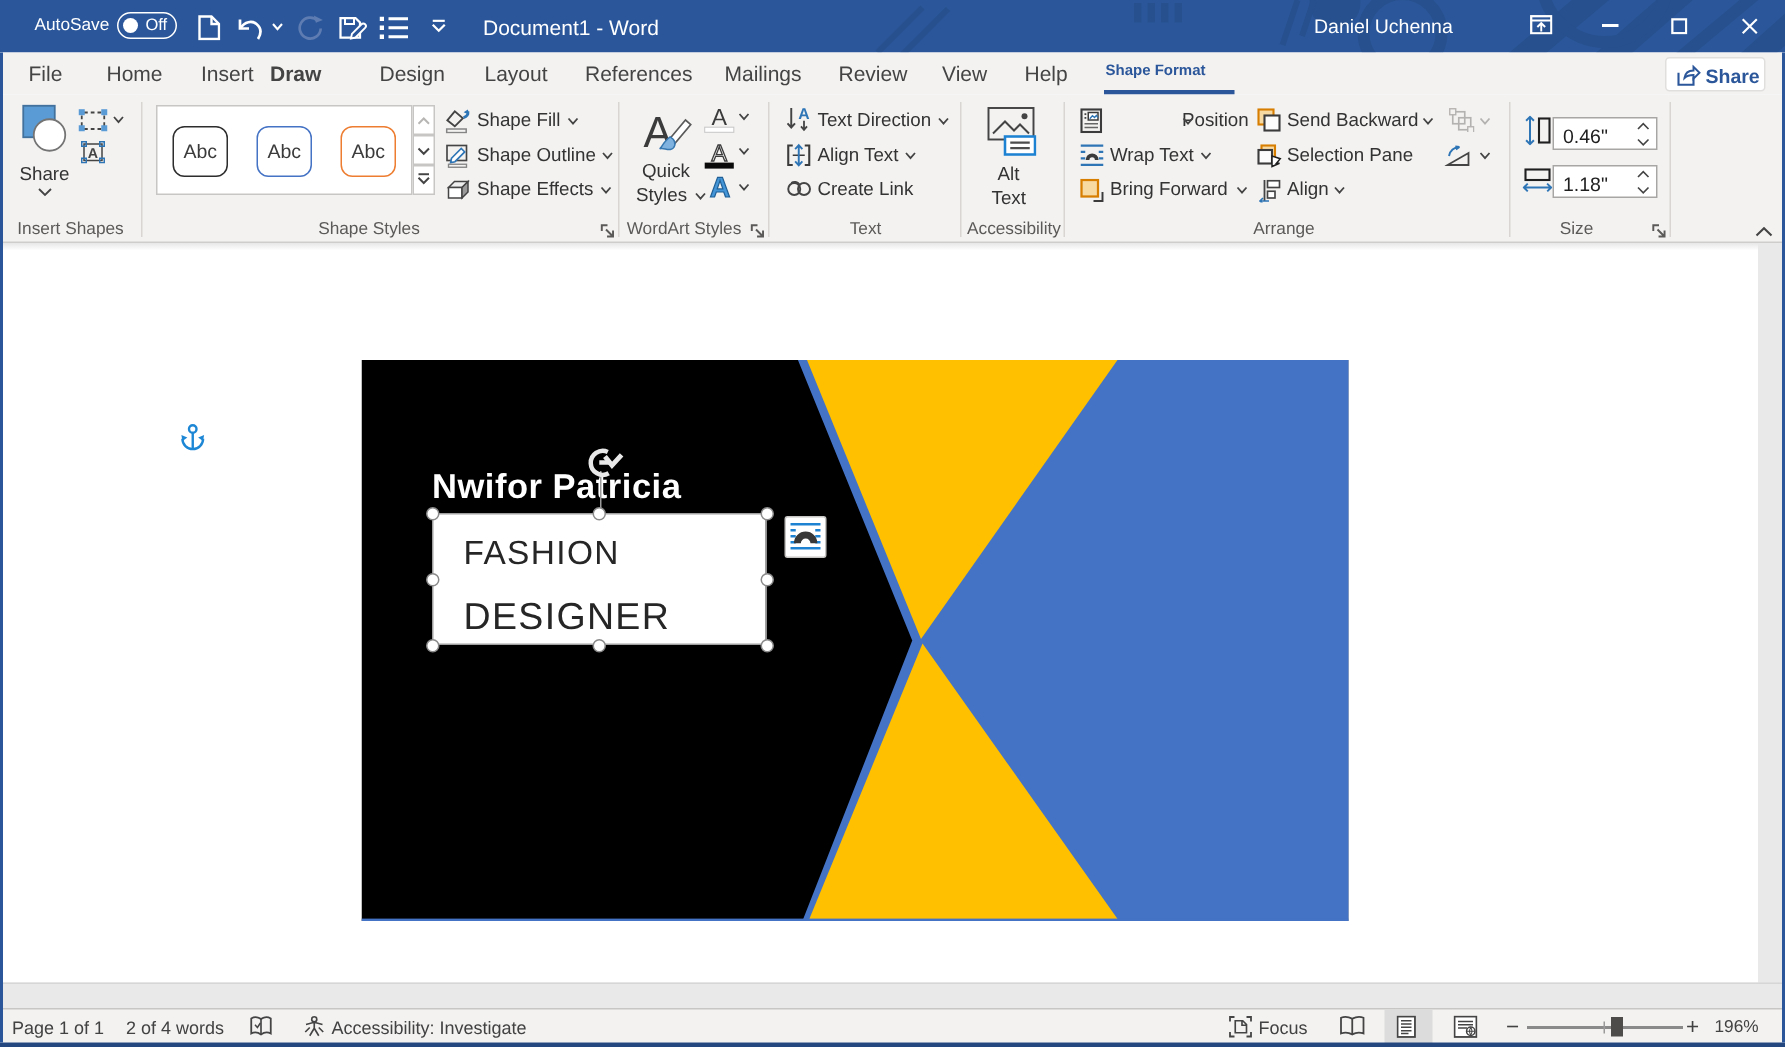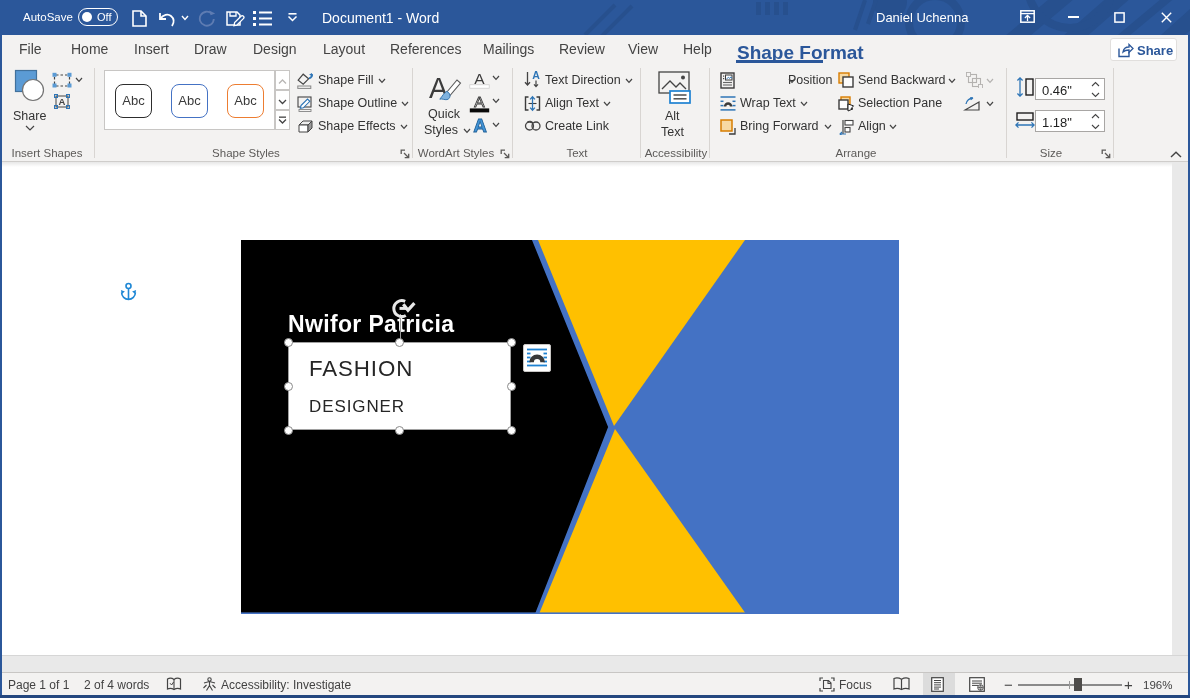--- a/index.html
+++ b/index.html
@@ -16,21 +16,21 @@
 #autosave-pill .dot { position:absolute; left:3px; top:2.5px; width:10px; height:10px; background:#fff; border-radius:50%; }
 #autosave-pill .off { position:absolute; left:18px; top:1.5px; color:#fff; font-size:11px; }
 #searchbox { position:absolute; left:446px; top:4px; width:323px; height:26px; background:#aec4e0; border-radius:2px; }
 #searchbox .mag { position:absolute; left:20px; top:5px; }
 #searchbox .stxt { position:absolute; left:51px; top:5.5px; color:#14243f; font-size:13.5px; }
 #avatar { position:absolute; left:969px; top:6px; width:23px; height:23px; border-radius:50%; background:#3a3382; color:#fff; font-size:10.5px; text-align:center; line-height:23px;margin-top:44px; }
 
 
 #tabrow { position:absolute; left:0; top:35px; width:1190px; height:28px; background:#f3f2f1; }
 .tab { position:absolute; top:6px; font-size:14px; color:#444; }
-#tab-active { color:#2b579a; font-weight:bold; font-size:19px; top:7px; }
+#tab-active { color:#2b579a; font-weight:bold; font-size:10px; top:7px; }
 #tab-underline { position:absolute; left:736px; top:25px; width:87px; height:3px; background:#2b579a; }
 #sharebtn { position:absolute; left:1110px; top:3px; width:67px; height:23px; background:#fff; border:1px solid #e1dfdd; border-radius:3px; }
 #sharebtn span { position:absolute; left:26px; top:3.5px; color:#2b579a; font-size:13px; font-weight:bold; }
 
 
 #ribbon { position:absolute; left:0; top:63px; width:1190px; height:99px; background:#f3f2f1; border-bottom:1px solid #cfcdcb; }
 .gsep { position:absolute; top:5px; height:90px; width:1px; background:#d8d5d2; }
 .glabel { position:absolute; top:83.5px; font-size:11.5px; color:#5c5a58; width:200px; margin-left:-100px; text-align:center; }
 .rtext { position:absolute; font-size:12.5px; color:#333; white-space:nowrap; }
 
@@ -51,21 +51,21 @@
 
 
 #statusbar { position:absolute; left:0; top:672px; width:1190px; height:23px; background:#f3f2f1; border-top:1px solid #c8c6c4; font-size:12px; color:#424242; }
 #statusbar .sitem { position:absolute; top:5px; }
 #bottomline { position:absolute; left:0; top:695px; width:1190px; height:3px; background:#24477f; }
 
 
 #nwifor { position:absolute; left:288px; top:149px; color:#fff; font-size:23px; font-weight:bold; letter-spacing:0.35px; }
 #tbox { position:absolute; left:288px; top:180px; width:223px; height:88px; background:#fff; border:1px solid #a0a0a0; }
 #tbox .l1 { position:absolute; left:20px; top:12.5px; font-size:22.3px; color:#262626; letter-spacing:0.9px; }
-#tbox .l2 { position:absolute; left:20px; top:53.5px; font-size:17px; color:#262626; letter-spacing:0.9px; }
+#tbox .l2 { position:absolute; left:20px; top:53.5px; font-size:25px; color:#262626; letter-spacing:0.9px; }
 .handle { position:absolute; width:9px; height:9px; background:#fff; border:1px solid #8a8a8a; border-radius:50%; }
 #layoutbtn { position:absolute; left:523px; top:182px; width:28px; height:28px; background:#fff; border:1px solid #c8c6c4; border-radius:2px; }
 </style>
 </head>
 <body>
 <div id="app">
   <div id="titlebar">
 
     <svg class="deco" style="left:560px;top:0" width="630" height="35" viewBox="0 0 630 35">
       <g fill="none" stroke="#27508e" stroke-width="16">
@@ -153,21 +153,21 @@
     </svg>
 
     <svg class="deco" style="left:1161px;top:12px" width="11" height="11" viewBox="0 0 11 11">
       <path d="M0.8 0.8 L10.2 10.2 M10.2 0.8 L0.8 10.2" stroke="#fff" stroke-width="1.4"></path>
     </svg>
   </div>
   <div id="tabrow">
     <span class="tab" style="left:19px;">File</span>
     <span class="tab" style="left:71px;">Home</span>
     <span class="tab" style="left:134px;">Insert</span>
-    <span class="tab" style="left:194px;">Draw</span>
+    <span class="tab" style="left:180px;font-weight:bold;">Draw</span>
     <span class="tab" style="left:253px;">Design</span>
     <span class="tab" style="left:323px;">Layout</span>
     <span class="tab" style="left:390px;">References</span>
     <span class="tab" style="left:483px;">Mailings</span>
     <span class="tab" style="left:559px;">Review</span>
     <span class="tab" style="left:628px;">View</span>
     <span class="tab" style="left:683px;">Help</span>
     <span class="tab" id="tab-active" style="left:737px;">Shape Format</span>
     <div id="tab-underline"></div>
     <div id="sharebtn">

